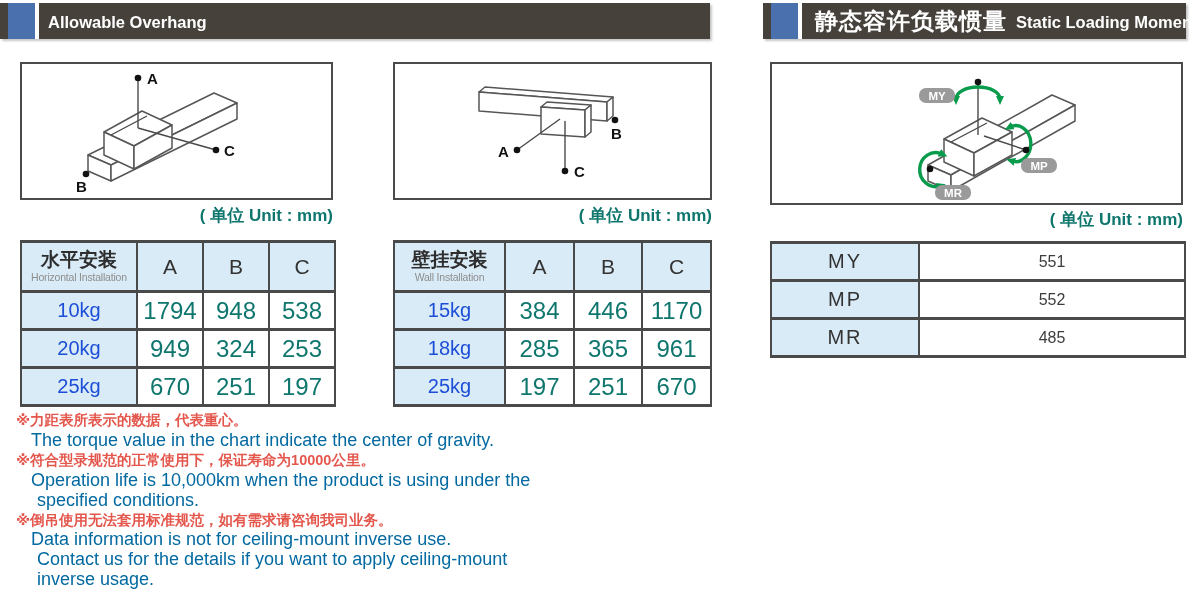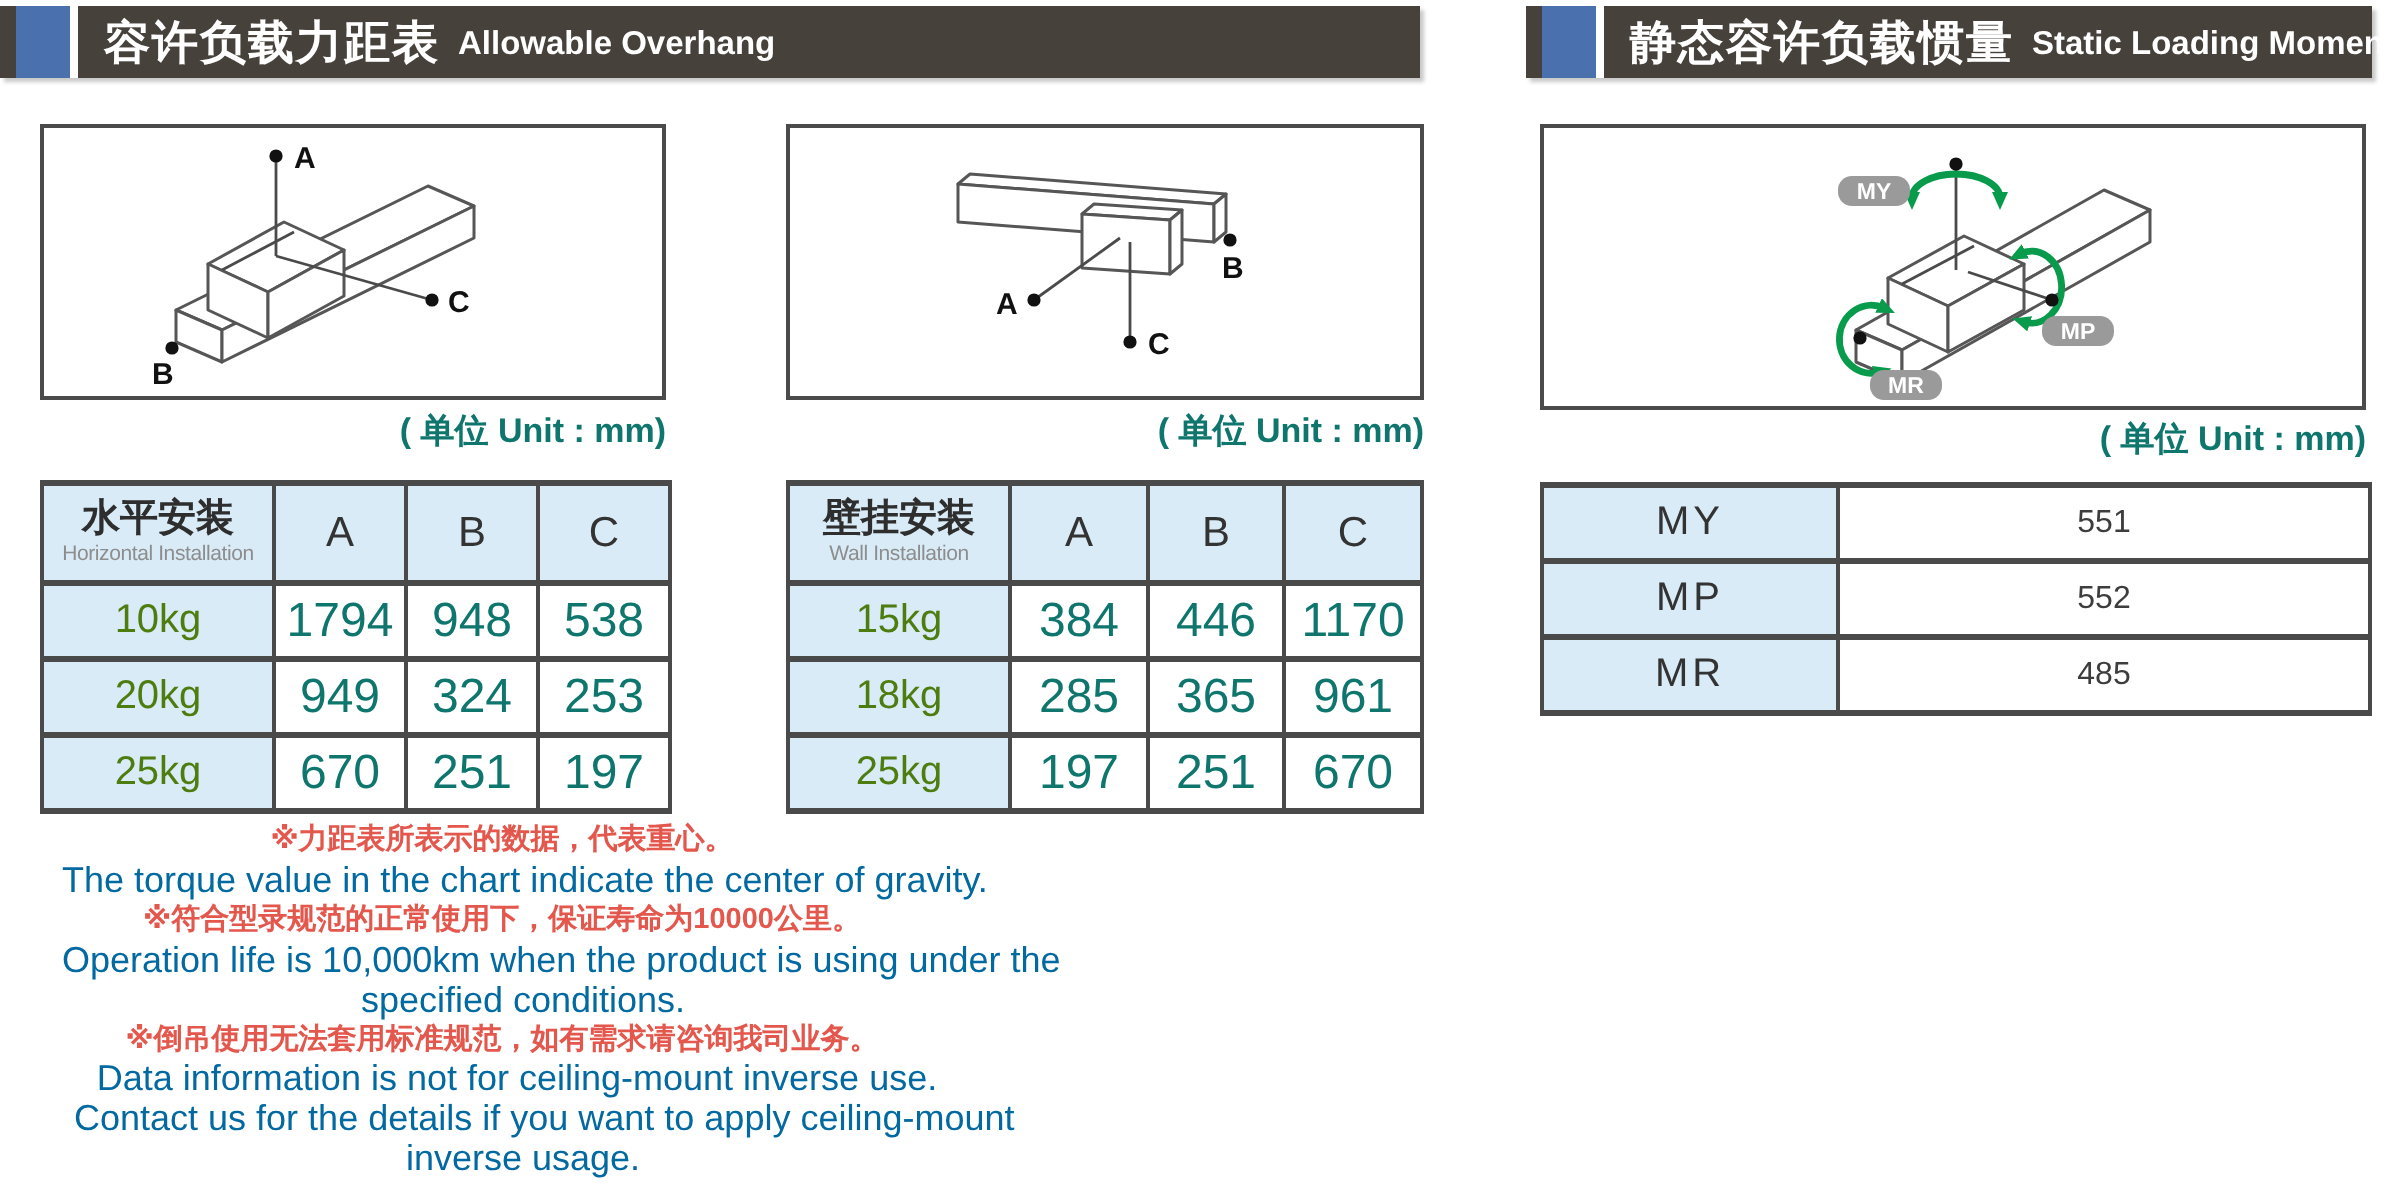--- a/index.html
+++ b/index.html
@@ -35,27 +35,27 @@
        text-align:center; vertical-align:middle; overflow:hidden; }
   .cell-blue { background:#d9ebf7; }
   .t-load { left:20px; top:240px; width:314px; }
   .t-wall { left:393px; top:240px; width:317px; }
   .t-moment { left:770px; top:241px; width:414px; }
   .t-load tr:first-child, .t-wall tr:first-child { height:50px; }
   .t-load tr, .t-wall tr, .t-moment tr { height:38px; }
   .th-zh { font-size:19px; font-weight:bold; color:#2e2e2e; line-height:1.05; }
   .th-en { font-size:10.5px; font-weight:normal; color:#8d8d8d; margin-top:1px; letter-spacing:-0.2px; }
   .th-abc { font-size:21px; color:#333333; }
-  .td-load { font-size:20px; color:#4d7c0f; }
+  .td-load { font-size:20px; color:#1d4ed8; }
   .td-num { font-size:24px; color:#0f766e; }
   .td-mlabel { font-size:20px; color:#333333; letter-spacing:2px; }
   .td-mval { font-size:16px; color:#3d3d3d; }
 
   
-  .notes { position:absolute; left:16px; top:411px; width:470px;text-align:center; }
+  .notes { position:absolute; left:16px; top:411px; width:470px; }
   .note-line { line-height:19.9px; white-space:nowrap; }
   .note-zh { color:#e4574d; font-size:14.5px; font-weight:bold; }
   .note-en { color:#0369a1; font-size:18px; padding-left:15px; }
   .note-en2 { padding-left:21px; }
 
   
   .outline { fill:#ffffff; stroke:#565656; stroke-width:1.5; stroke-linejoin:round; }
   .leader { stroke:#4a4a4a; stroke-width:1.4; fill:none; }
   .dot { fill:#111111; }
   .ptlabel { font-family:"Liberation Sans",sans-serif; font-size:15px; font-weight:bold; fill:#111111; }
@@ -64,21 +64,20 @@
   .badge-txt { font-family:"Liberation Sans",sans-serif; font-size:11.5px; font-weight:bold; fill:#ffffff; text-anchor:middle; }
 </style>
 </head>
 <body>
 
 <div class="page">
 
   <div class="hbar hbar-left">
     <span class="accent"></span>
     <span class="accent-gap"></span>
-    <span class="title-zh">容许负载力距表</span>
     <span class="title-en">Allowable Overhang</span>
   </div>
 
   <div class="hbar hbar-right">
     <span class="accent"></span>
     <span class="accent-gap"></span>
     <span class="title-zh">静态容许负载惯量</span>
     <span class="title-en">Static Loading Moment</span>
   </div>
 

